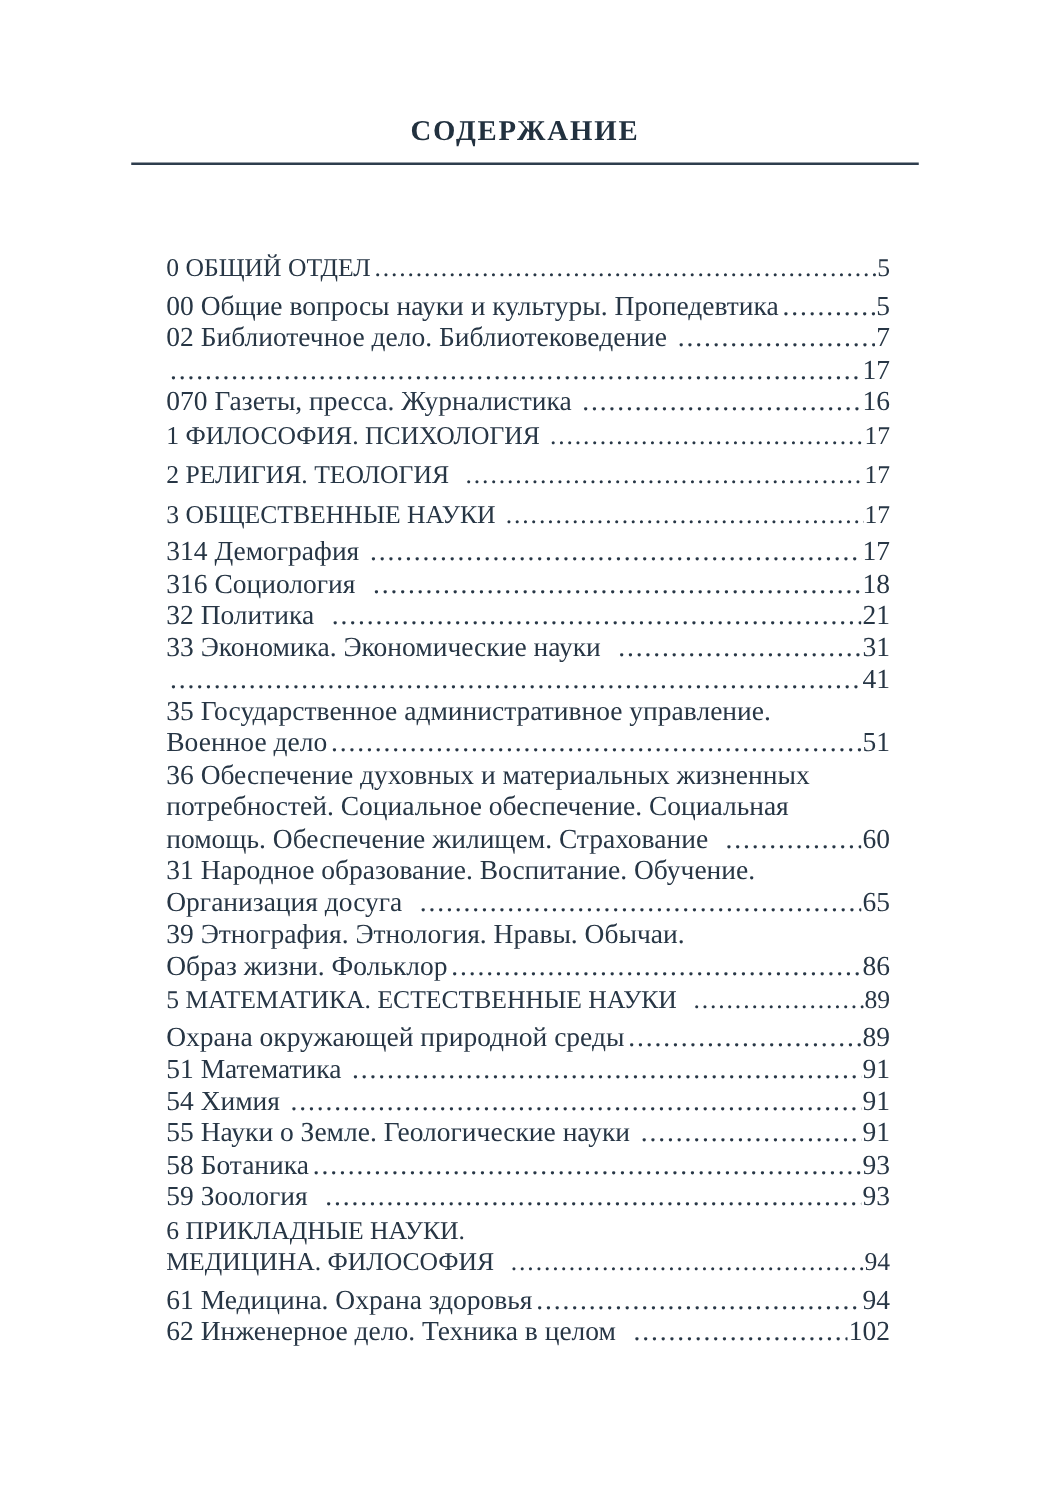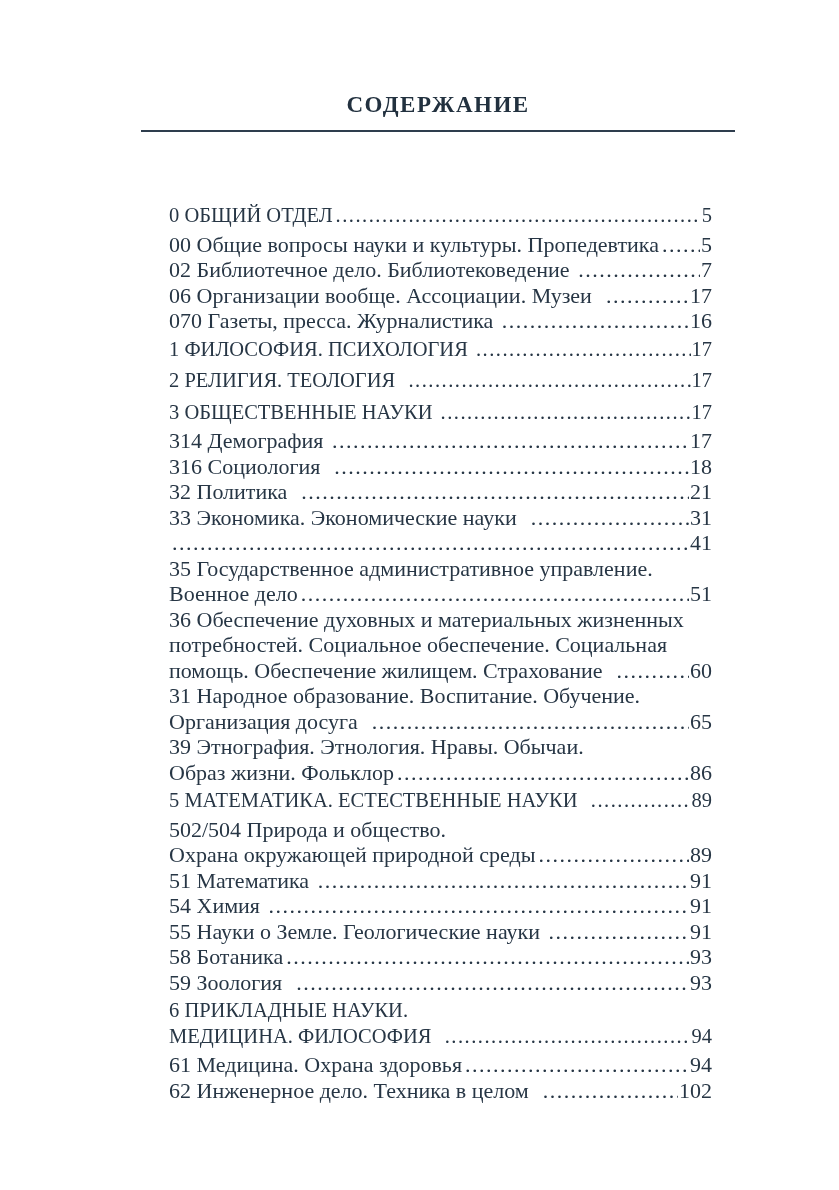--- a/index.html
+++ b/index.html
@@ -7,21 +7,20 @@
   body {
     width: 839px;
     height: 1190px;
     margin: 0 auto;
     font-family: "Liberation Serif", "DejaVu Serif", serif;
     color: #273645;
     overflow: hidden;
   }
   .page {
     padding: 92px 104px 0 105px;
-    margin-left: 36px;
   }
   .page-title {
     text-align: center;
     font-size: 23px;
     font-weight: bold;
     letter-spacing: 1.5px;
     color: #22313f;
   }
   .title-rule {
     height: 2px;
@@ -82,21 +81,20 @@
       </div>
       <div class="entry">
         <div class="line line-last">
           <span class="line-text">02 Библиотечное дело. Библиотековедение </span>
           <span class="dots" aria-hidden="true">................................................................................................................................................................................................................................................................................................................................................................................................................</span>
           <span class="pagenum">7</span>
         </div>
       </div>
       <div class="entry">
         <div class="line line-last">
-          <span class="line-text">06 Организации вообще. Ассоциации. Музеи  </span>
           <span class="dots" aria-hidden="true">................................................................................................................................................................................................................................................................................................................................................................................................................</span>
           <span class="pagenum">17</span>
         </div>
       </div>
       <div class="entry">
         <div class="line line-last">
           <span class="line-text">070 Газеты, пресса. Журналистика </span>
           <span class="dots" aria-hidden="true">................................................................................................................................................................................................................................................................................................................................................................................................................</span>
           <span class="pagenum">16</span>
         </div>
@@ -190,21 +188,20 @@
         </div>
       </div>
       <div class="entry major">
         <div class="line line-last">
           <span class="line-text">5 МАТЕМАТИКА. ЕСТЕСТВЕННЫЕ НАУКИ  </span>
           <span class="dots" aria-hidden="true">................................................................................................................................................................................................................................................................................................................................................................................................................</span>
           <span class="pagenum">89</span>
         </div>
       </div>
       <div class="entry">
-        <div class="line">502/504 Природа и общество.</div>
         <div class="line line-last">
           <span class="line-text">Охрана окружающей природной среды</span>
           <span class="dots" aria-hidden="true">................................................................................................................................................................................................................................................................................................................................................................................................................</span>
           <span class="pagenum">89</span>
         </div>
       </div>
       <div class="entry">
         <div class="line line-last">
           <span class="line-text">51 Математика </span>
           <span class="dots" aria-hidden="true">................................................................................................................................................................................................................................................................................................................................................................................................................</span>

